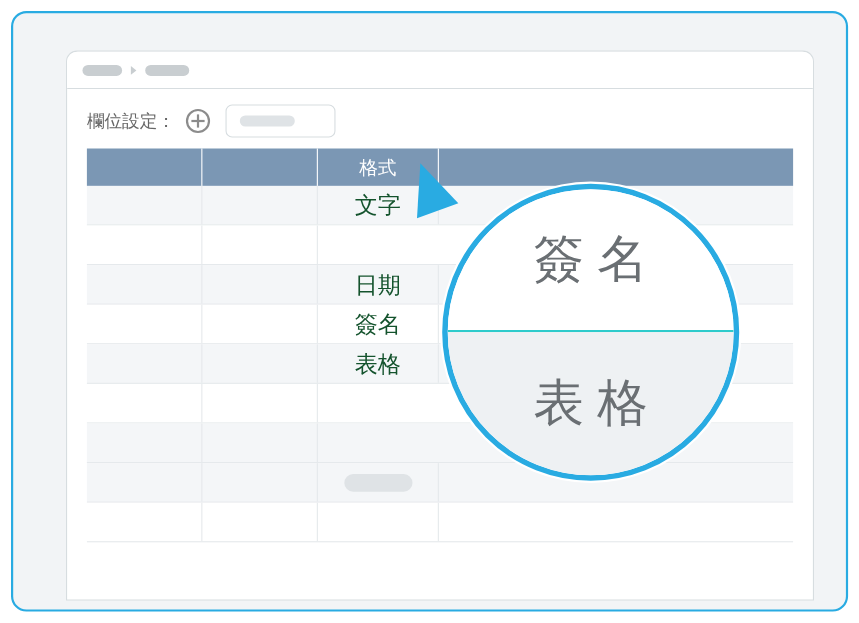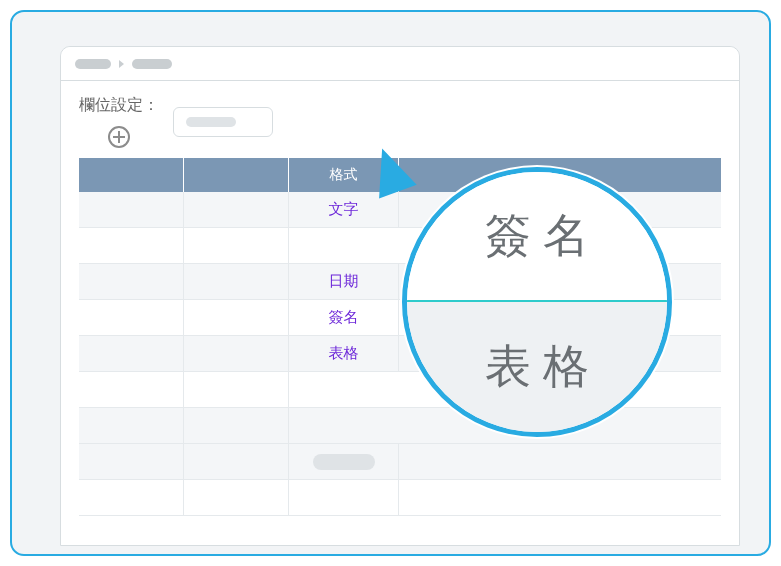--- a/index.html
+++ b/index.html
@@ -61,21 +61,20 @@
     align-items: center;
     padding: 14px 18px 10px 18px;
     gap: 14px;
   }
   .lbl {
     font-size: 16px;
     color: #666;
     display: flex;
     align-items: center;
     gap: 10px;
-    flex-direction: column;
   }
   .add-icon {
     width: 22px; height: 22px;
     border: 2px solid #8c8c8c;
     border-radius: 50%;
     display: inline-flex;
     align-items: center;
     justify-content: center;
   }
   .add-icon::before, .add-icon::after {
@@ -108,41 +107,41 @@
     display: flex;
     height: 34px;
     background: #7b97b4;
   }
   .col {
     border-right: 1px solid #fff;
     display: flex;
     align-items: center;
     justify-content: center;
     color: #fff;
-    font-size: 14px;
+    font-size: 17px;
   }
   .c1 { width: 105px; }
   .c2 { width: 105px; }
   .c3 { width: 110px; }
   .c4 { flex: 1; border-right: none; }
 
   .row {
     display: flex;
     height: 36px;
     border-bottom: 1px solid #e5e9ec;
   }
   .row:nth-child(odd) { background: #f4f6f8; }
   .row:nth-child(even){ background: #ffffff; }
   .cell {
     border-right: 1px solid #e5e9ec;
     display: flex;
     align-items: center;
     justify-content: center;
-    color: #6d28d9;
-    font-size: 15px;
+    color: #14532d;
+    font-size: 21px;
   }
   .cell.c4 { border-right: none; justify-content: flex-start; padding-left: 6px; }
 
   .inner-pill {
     width: 62px; height: 16px; background: #dfe3e6; border-radius: 8px;
   }
 
   
   .mag {
     position: absolute;

